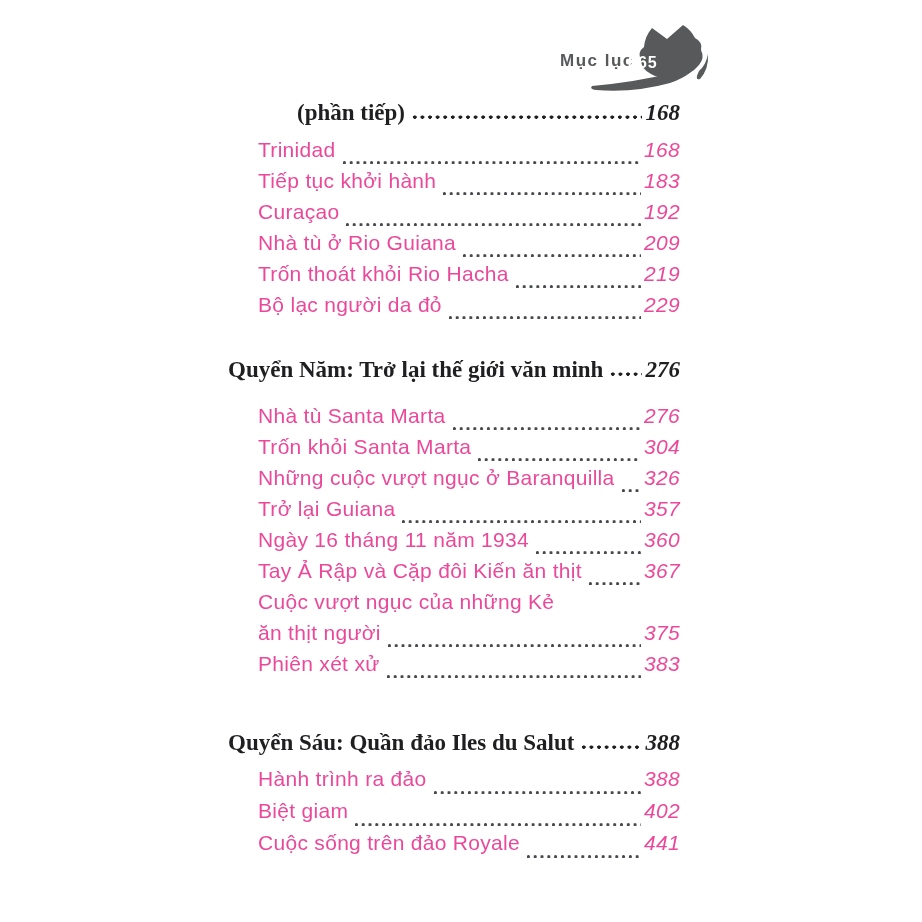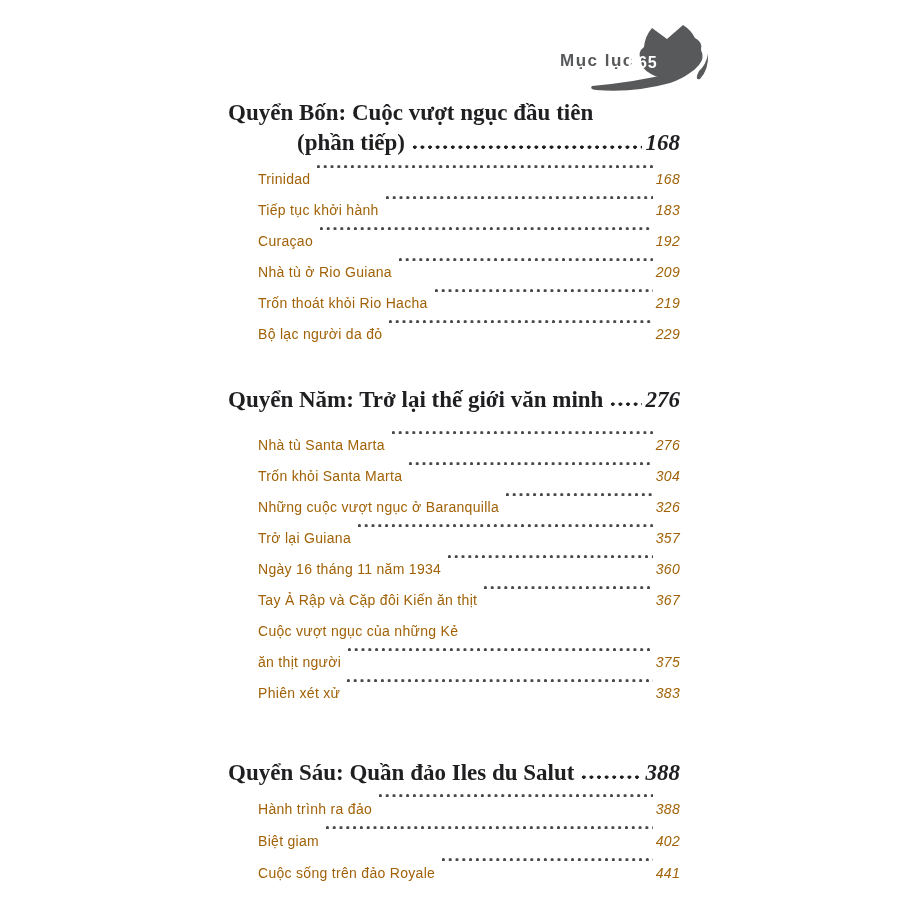--- a/index.html
+++ b/index.html
@@ -37,23 +37,23 @@
     font-size:23px; line-height:30px; color:#1f1f22;
     white-space:nowrap;
   }
   .subtitle-row { padding-left:69px; }
 
   .items { margin-top:6px; }
   #toc .sec:nth-child(2) .items { margin-top:15px; }
   #toc .sec:nth-child(3) .items { margin-top:5px; }
 
   .row {
-    display:flex; align-items:flex-start;
+    display:flex; align-items:flex-end;
     padding-left:30px; height:31px; line-height:31px;
-    font-size:14px; letter-spacing:0.3px; color:#a16207;
+    font-size:21px; letter-spacing:0.3px; color:#ec4899;
     font-family:"Liberation Sans", sans-serif;
     white-space:nowrap;
   }
   #toc .sec:nth-child(3) .row { height:32px; line-height:32px; }
 
   
   .leader {
     flex:1 1 auto; height:5px; margin:0 3px 0 6px;
     background-image:radial-gradient(circle at 2.4px 2.6px, #47484b 1.3px, rgba(0,0,0,0) 1.65px);
     background-size:6.8px 5px; background-repeat:repeat-x;
@@ -79,23 +79,20 @@
 
       <path fill="#58595b" d="M6,62 Q50,58 86,49 Q104,43 116,34 Q108,51 84,59 Q48,69 10,66 Q3,65 6,62 Z"></path>
 
       <path fill="#58595b" d="M113,47 Q120,41 122,30 Q123,45 114,55 Q108,57 113,47 Z"></path>
     </svg>
     <span class="hdr-num">865</span>
   </span>
 
   <main id="toc">
       <section class="sec">
-        <div class="sec-title-row">
-          <span>Quyển Bốn: Cuộc vượt ngục đầu tiên</span>
-        </div>
         <div class="sec-title-row subtitle-row">
           <span>(phần tiếp)</span>
           <span class="leader sec-leader"></span>
           <span class="pg">168</span>
         </div>
         <div class="items">
           <div class="row">
             <span>Trinidad</span>
             <span class="leader "></span>
             <span class="pg">168</span>

